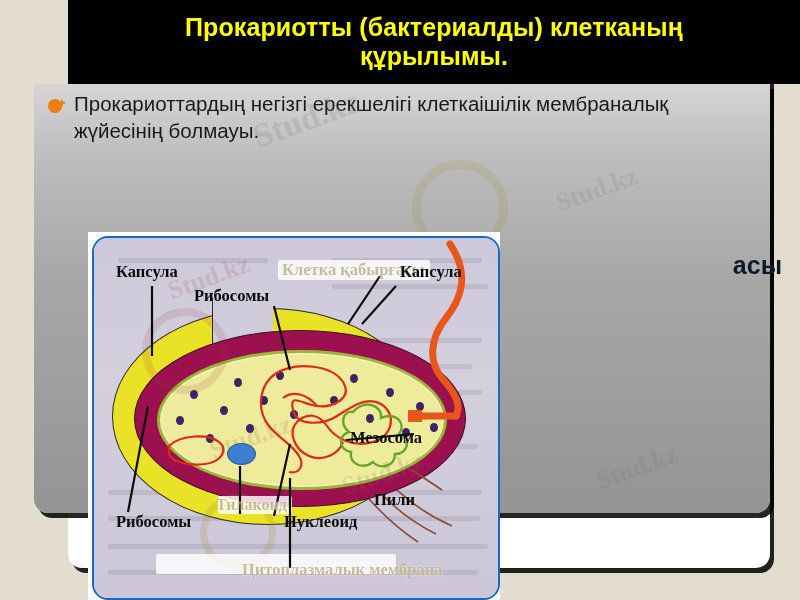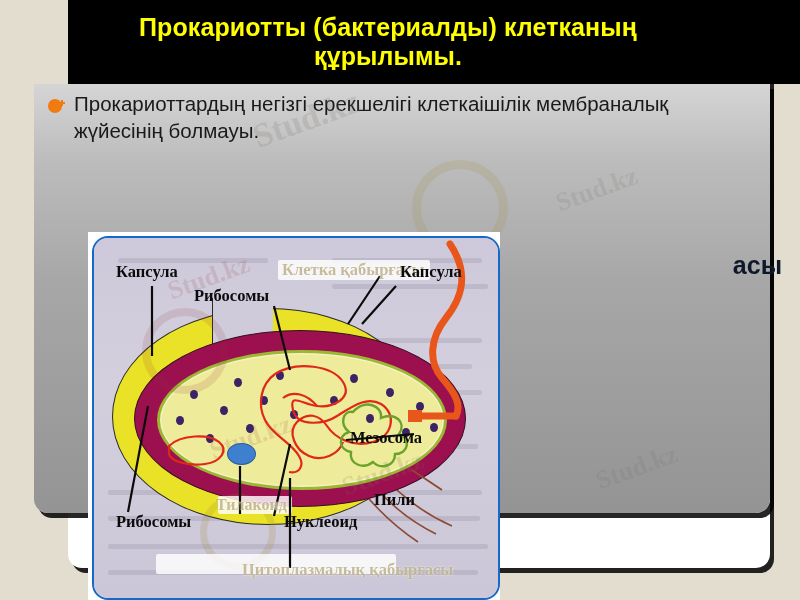--- a/index.html
+++ b/index.html
@@ -15,21 +15,21 @@
     position:absolute;left:68px;top:10px;width:702px;height:558px;
     background:#ffffff;
     border-radius:14px;
     box-shadow:4px 5px 0 rgba(0,0,0,.85);
   }
 
   
   #title-bar{
     position:absolute;left:68px;top:0;width:732px;height:84px;
     background:#000000;
-    display:flex;align-items:center;
+    display:flex;align-items:center;justify-content:center;
     z-index:6;
   }
   #title-text{
     color:#ffff00;
     font-size:25px;font-weight:bold;line-height:1.18;
     text-align:center;width:640px;
     letter-spacing:.1px;
   }
 
   
@@ -313,20 +313,20 @@
 
   <div class="plabel" style="left:22px;top:24px;">Капсула</div>
   <div class="plabel faded" style="left:188px;top:22px;">Клетка қабырғасы</div>
   <div class="plabel" style="left:100px;top:48px;">Рибосомы</div>
   <div class="plabel" style="left:306px;top:24px;">Капсула</div>
   <div class="plabel" style="left:256px;top:190px;">Мезосома</div>
   <div class="plabel" style="left:280px;top:252px;">Пили</div>
   <div class="plabel" style="left:22px;top:274px;">Рибосомы</div>
   <div class="plabel faded" style="left:122px;top:258px;font-size:16px;">Тилакоид</div>
   <div class="plabel" style="left:190px;top:274px;">Нуклеоид</div>
-  <div class="plabel faded" style="left:148px;top:322px;">Цитоплазмалық қабырғасы</div>
+  <div class="plabel faded" style="left:148px;top:322px;">Цитоплазмалық мембрана</div>
 
   <div class="wm sm" style="left:70px;top:40px;color:rgba(150,60,60,.16);">Stud.kz</div>
   <div class="wm sm" style="left:112px;top:200px;color:rgba(150,60,60,.15);">Stud.kz</div>
   <div class="wm sm" style="left:244px;top:236px;color:rgba(120,110,100,.18);">Stud.kz</div>
   <div class="wm-ring" style="left:106px;top:256px;width:62px;height:62px;border-width:7px;"></div>
   <div class="wm-ring" style="left:48px;top:70px;width:70px;height:70px;border-width:8px;border-color:rgba(150,60,60,.14);"></div>
 </div>
 
 </body></html>

